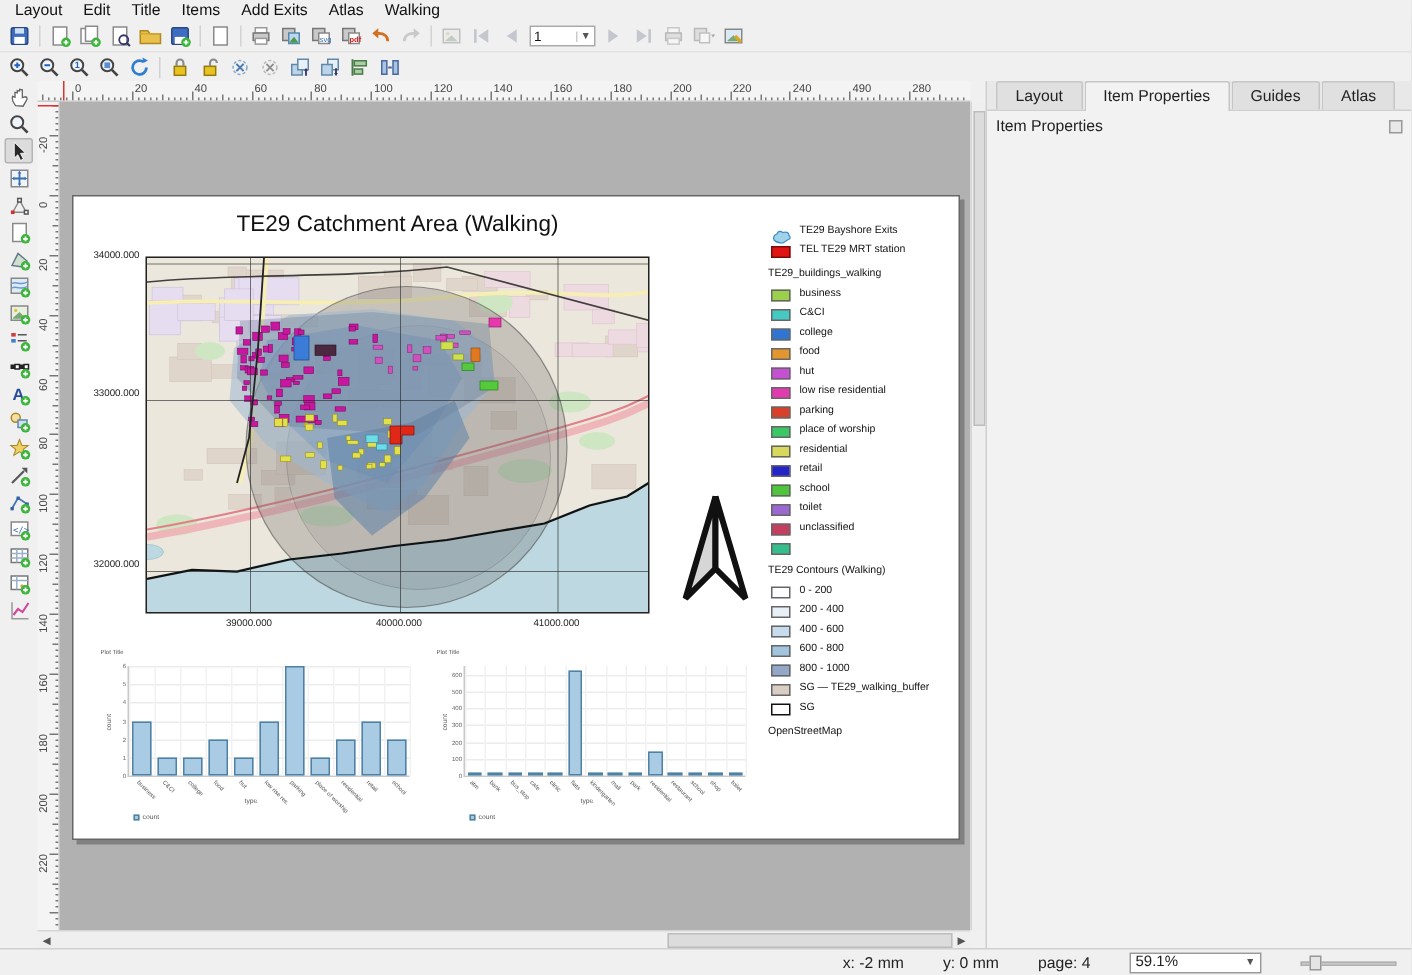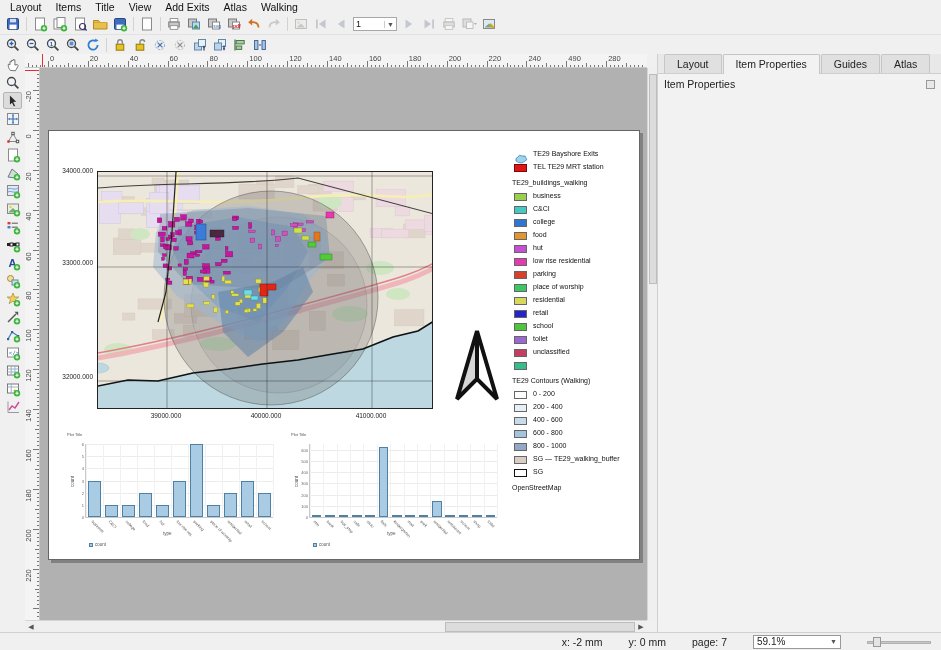--- a/index.html
+++ b/index.html
@@ -92,23 +92,23 @@
   #zslider .track { position:absolute; left:0; right:0; top:5px; height:3px; background:#c9c9c9; border:1px solid #b0b0b0; }
   #zslider .knob { position:absolute; left:6px; top:1px; width:8px; height:10px; background:#e4e4e4; border:1px solid #999; }
 </style>
 </head>
 <body>
 
 <div id="app">
 
   <div id="menubar">
       <span class="menu-item">Layout</span>
+      <span class="menu-item">Edit</span>
+      <span class="menu-item">Title</span>
       <span class="menu-item">Items</span>
-      <span class="menu-item">Title</span>
-      <span class="menu-item">View</span>
       <span class="menu-item">Add Exits</span>
       <span class="menu-item">Atlas</span>
       <span class="menu-item">Walking</span>
     </div>
 
   <div id="toolbar1">
       <div class="tool">
         <svg width="16" height="16" viewBox="0 0 16 16">
           <rect x="2.5" y="2.5" width="11" height="11" rx="1.2" fill="#3d6cc0" stroke="#28497e"></rect>
           <rect x="5" y="2.8" width="6" height="3.6" fill="#cfe0f4"></rect>
@@ -828,20 +828,21 @@
       <div class="vlab" style="top: 343.09px;">140</div>
       <div class="vlab" style="top: 382.96px;">160</div>
       <div class="vlab" style="top: 422.83px;">180</div>
       <div class="vlab" style="top: 462.7px;">200</div>
       <div class="vlab" style="top: 502.57px;">220</div>
       <div class="rmark" style="top: 2px; left: 0px; height: 1px; width: 15px;"></div>
     </div>
 
   <div id="canvas">
     <div id="page">
+      <div id="page-title">TE29 Catchment Area (Walking)</div>
       <div id="mapframe">
         <svg id="mapsvg" width="336" height="238" viewBox="0 0 336 238">
             <rect width="336" height="238" fill="#ece7dc"></rect>
             <rect x="156.9" y="89.7" width="13.0" height="9.9" fill="#e0d5ca" stroke="#d2c6ba" stroke-width="0.4"></rect>
             <rect x="141.8" y="81.0" width="12.0" height="20.1" fill="#e0d5ca" stroke="#d2c6ba" stroke-width="0.4"></rect>
             <rect x="188.6" y="65.7" width="17.4" height="18.5" fill="#e0d5ca" stroke="#d2c6ba" stroke-width="0.4"></rect>
             <rect x="210.4" y="12.3" width="23.0" height="9.8" fill="#e0d5ca" stroke="#d2c6ba" stroke-width="0.4"></rect>
             <rect x="215.0" y="25.3" width="24.6" height="13.8" fill="#e0d5ca" stroke="#d2c6ba" stroke-width="0.4"></rect>
             <rect x="56.4" y="8.0" width="34.4" height="21.5" fill="#e0d5ca" stroke="#d2c6ba" stroke-width="0.4"></rect>
             <rect x="38.6" y="71.1" width="34.8" height="9.0" fill="#e0d5ca" stroke="#d2c6ba" stroke-width="0.4"></rect>
@@ -1307,21 +1308,21 @@
       </div>
     <div id="panel-header">
       <span>Item Properties</span>
       <span id="panel-opt"></span>
     </div>
   </div>
 
   <div id="statusbar">
     <span>x: -2 mm</span>
     <span>y: 0 mm</span>
-    <span>page: 7</span>
+    <span>page: 4</span>
     <div id="zoombox">
       <span>59.1%</span>
       <span class="carr">▼</span>
     </div>
     <div id="zslider">
       <div class="track"></div>
       <div class="knob"></div>
     </div>
   </div>
 </div>

